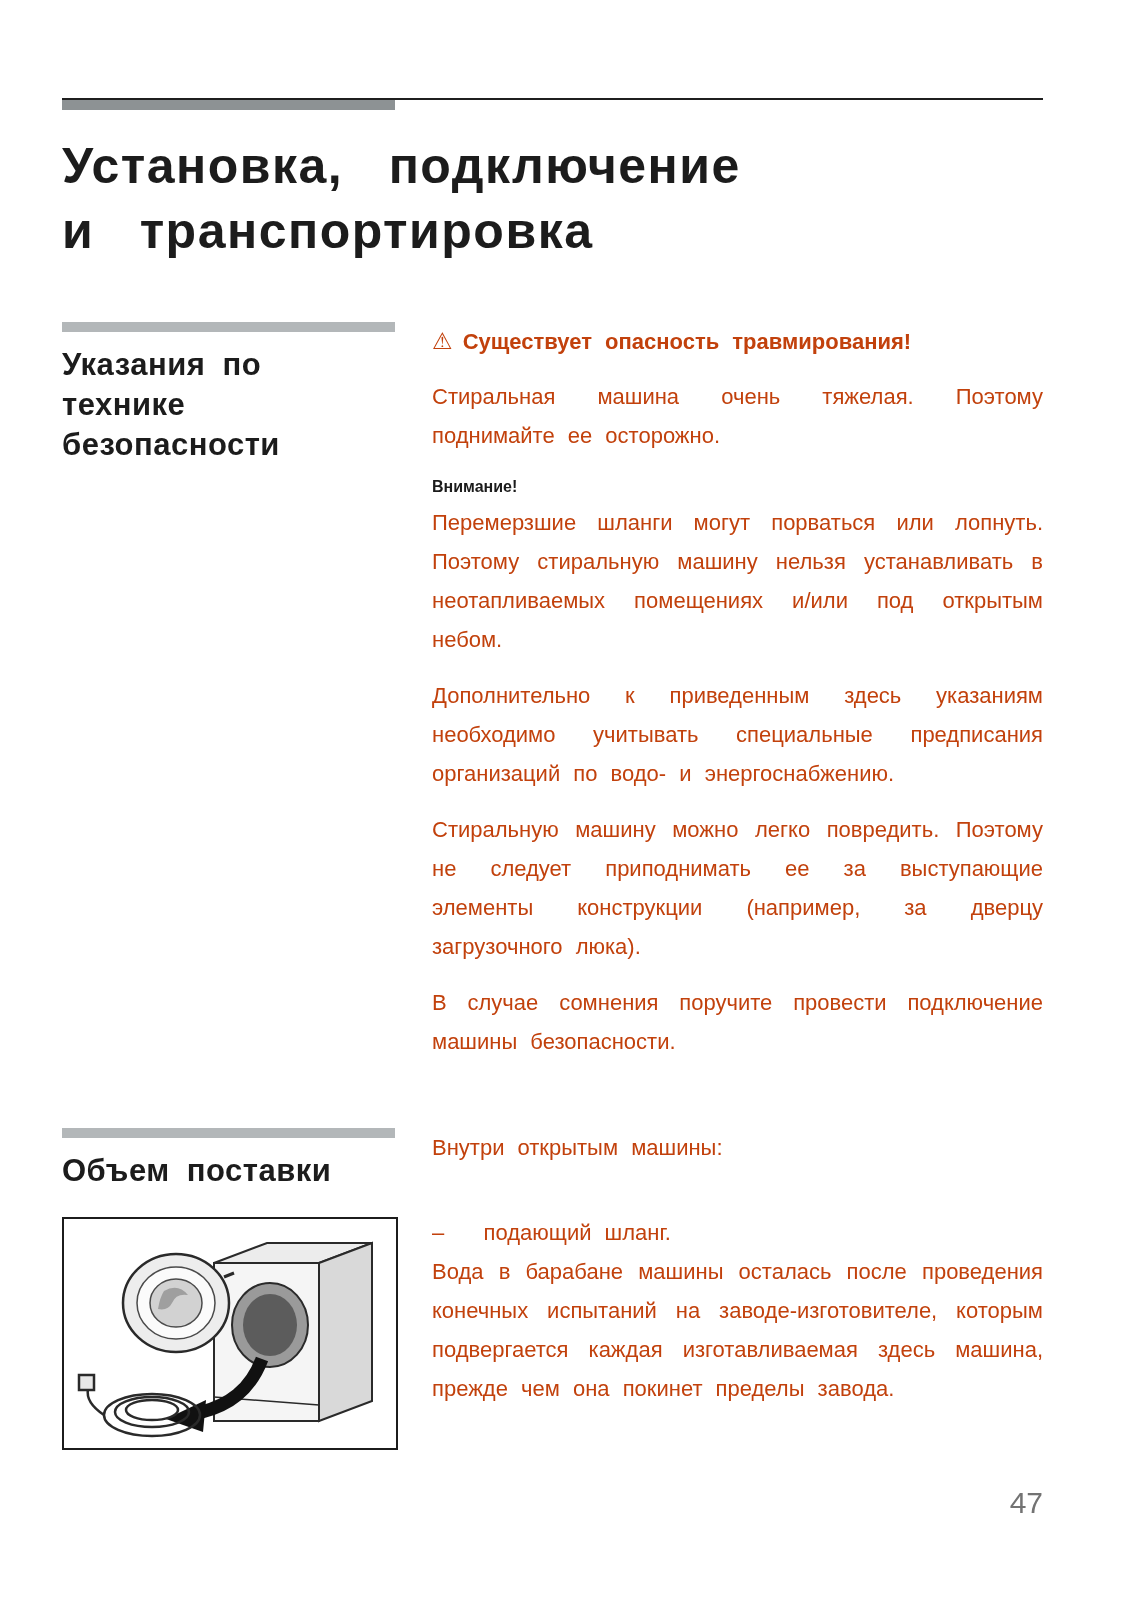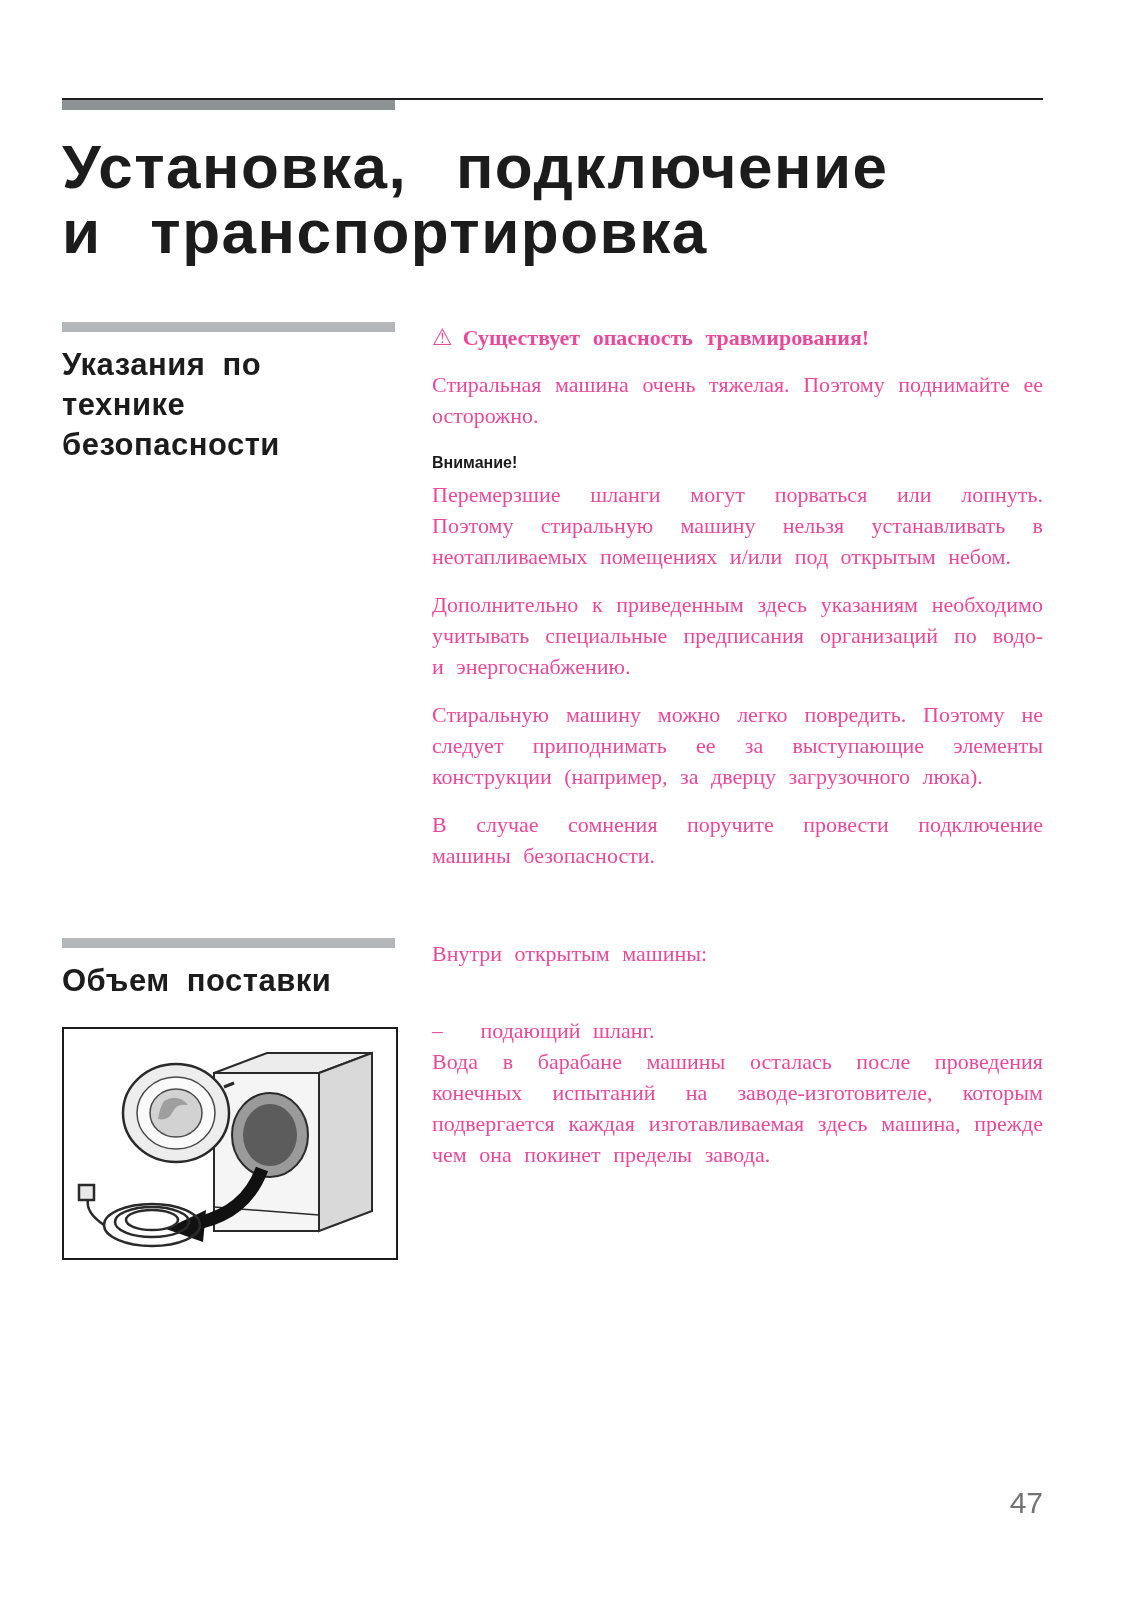--- a/index.html
+++ b/index.html
@@ -15,44 +15,43 @@
 
   
   .top-rule { position:relative; border-top:2px solid #1f1f1f; height:12px; }
   .top-rule .bar {
     position:absolute; left:0; top:0; width:333px; height:10px;
     background:#8d9294;
   }
 
   h1.title {
     margin-top:24px;
-    font-size:62px; font-weight:bold; line-height:65px;
+    font-size:50px; font-weight:bold; line-height:65px;
     letter-spacing:1.5px; word-spacing:30px;
     color:#1c1c1c; white-space:pre-line;
   }
 
   .row { display:flex; align-items:flex-start; }
   .row1 { margin-top:58px; }
   .row2 { margin-top:50px; }
   .col-left { flex:0 0 333px; width:333px; }
   .col-right { flex:1; margin-left:37px; }
 
   .section-bar { height:10px; width:333px; background:#b3b7b9; margin-bottom:13px; }
   h2.section-heading {
     font-size:31px; font-weight:bold; line-height:40px;
     word-spacing:8px; letter-spacing:0.5px;
     color:#1c1c1c; white-space:pre-line;
   }
 
   .para {
-    font-size:22px; line-height:31px;
+    font-size:22px; line-height:39px;
     text-align:justify; word-spacing:7px;
     margin-bottom:17px;
-    color:#ec4899;
-    font-family:Liberation Serif, serif;
+    color:#c2410c;
   }
   .bold { font-weight:bold; }
   .warning-line { margin-bottom:16px; text-align:left; }
   .warn-icon { font-weight:normal; margin-right:10px; font-size:23px; }
   .attention-heading {
     font-size:16px; line-height:30.5px; font-weight:bold;
     word-spacing:7px; margin-bottom:0;
   }
   .attention-body { margin-top:0; }
 

